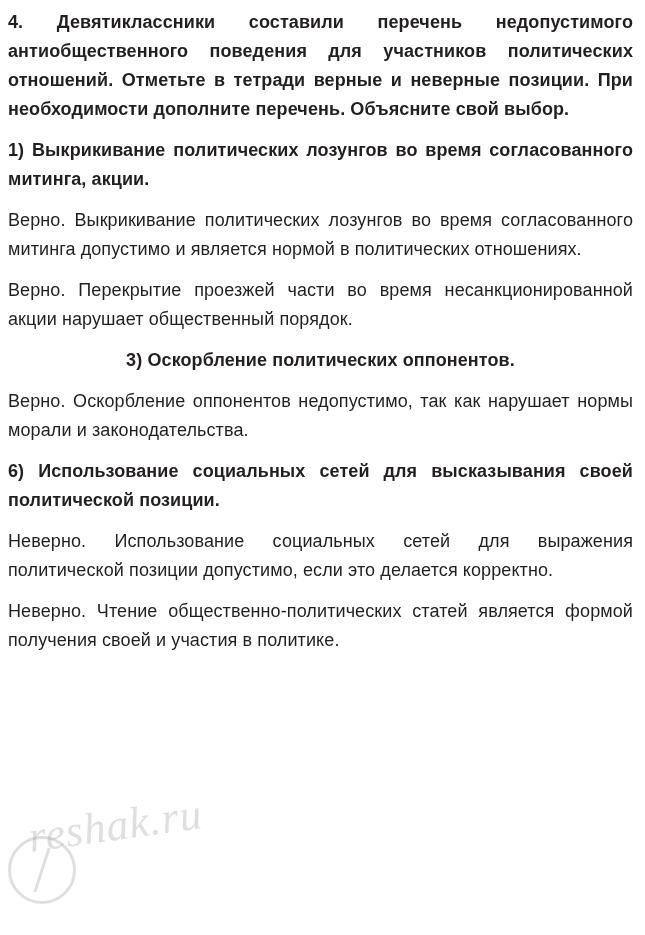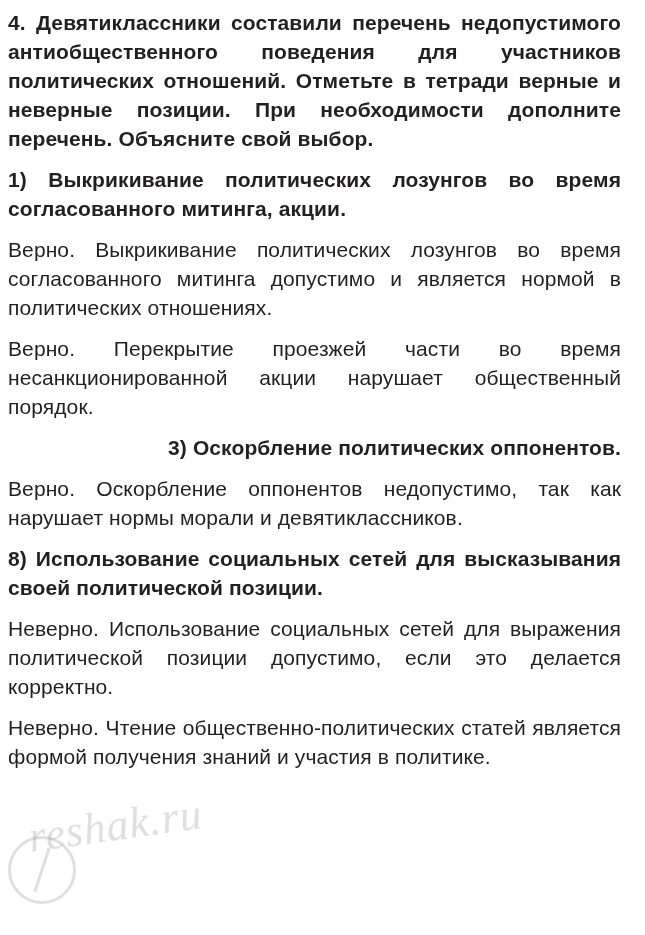--- a/index.html
+++ b/index.html
@@ -17,30 +17,30 @@
   }
   .page {
     position: relative;
     width: 645px;
     height: 935px;
     box-sizing: border-box;
     padding: 8px 8px 0 8px;
   }
   .para {
     text-align: justify;
-    font-size: 21px;
+    font-size: 18px;
     line-height: 29px;
-    margin: 0 16px 12px 0;
+    margin: 0 4px 12px 0;
     letter-spacing: 0.1px;
   }
   .para.bold {
     font-weight: bold;
   }
   .para.nojust {
-    text-align: right;
+    text-align: center;
   }
   .watermark {
     position: absolute;
     left: 28px;
     top: 800px;
     font-family: "Liberation Serif", serif;
     font-size: 44px;
     font-style: italic;
     color: rgba(150,150,150,0.30);
     letter-spacing: 1px;
@@ -81,25 +81,25 @@
 
   <p class="para bold">1) Выкрикивание политических лозунгов во время согласованного митинга, акции.</p>
 
   <p class="para">Верно. Выкрикивание политических лозунгов во время согласованного митинга допустимо и является нормой в политических отношениях.</p>
 
 
   <p class="para">Верно. Перекрытие проезжей части во время несанкционированной акции нарушает общественный порядок.</p>
 
   <p class="para bold nojust">3) Оскорбление политических оппонентов.</p>
 
-  <p class="para">Верно. Оскорбление оппонентов недопустимо, так как нарушает нормы морали и девятиклассников.</p>
+  <p class="para">Верно. Оскорбление оппонентов недопустимо, так как нарушает нормы морали и законодательства.</p>
 
-  <p class="para bold">8) Использование социальных сетей для высказывания своей политической позиции.</p>
+  <p class="para bold">6) Использование социальных сетей для высказывания своей политической позиции.</p>
 
   <p class="para">Неверно. Использование социальных сетей для выражения политической позиции допустимо, если это делается корректно.</p>
 
 
-  <p class="para">Неверно. Чтение общественно-политических статей является формой получения знаний и участия в политике.</p>
+  <p class="para">Неверно. Чтение общественно-политических статей является формой получения своей и участия в политике.</p>
 
   <div class="wm-circle"></div>
   <div class="watermark">reshak.ru</div>
 
 </div>
 
 </body></html>

